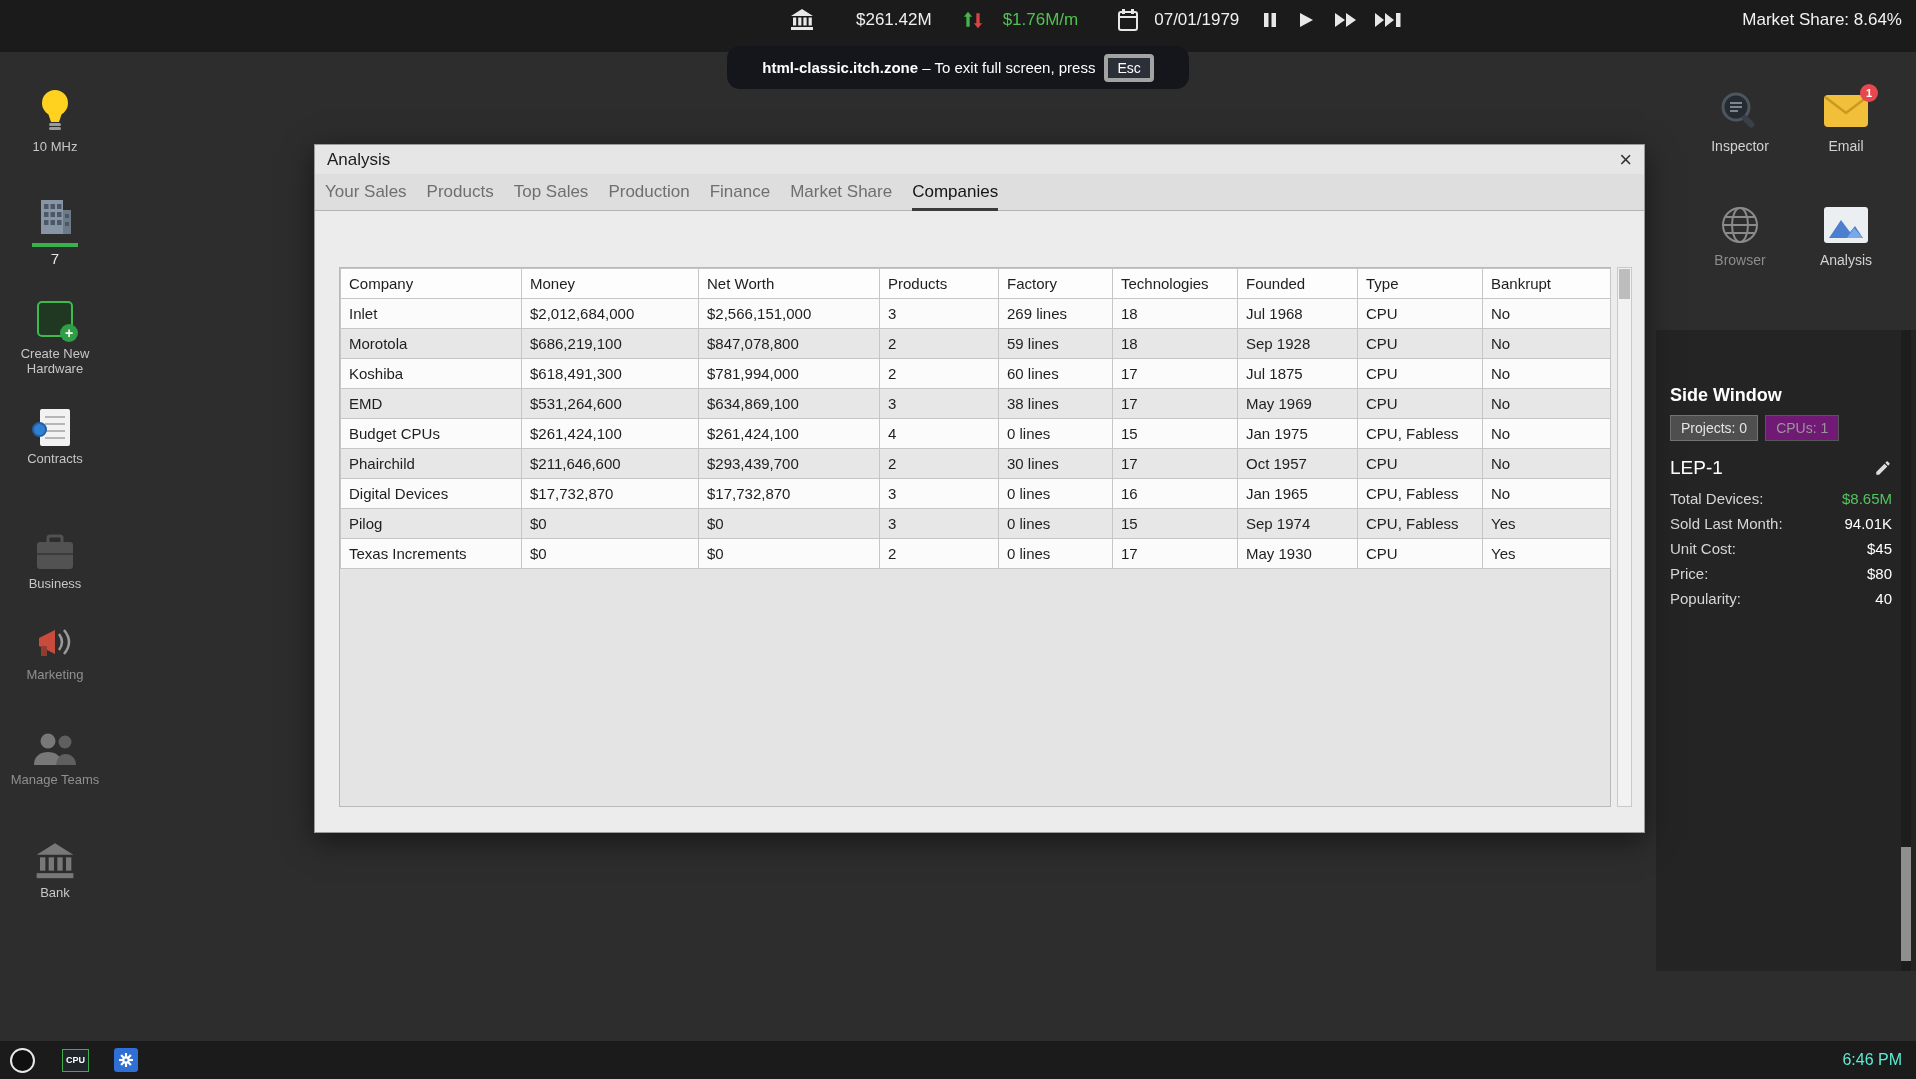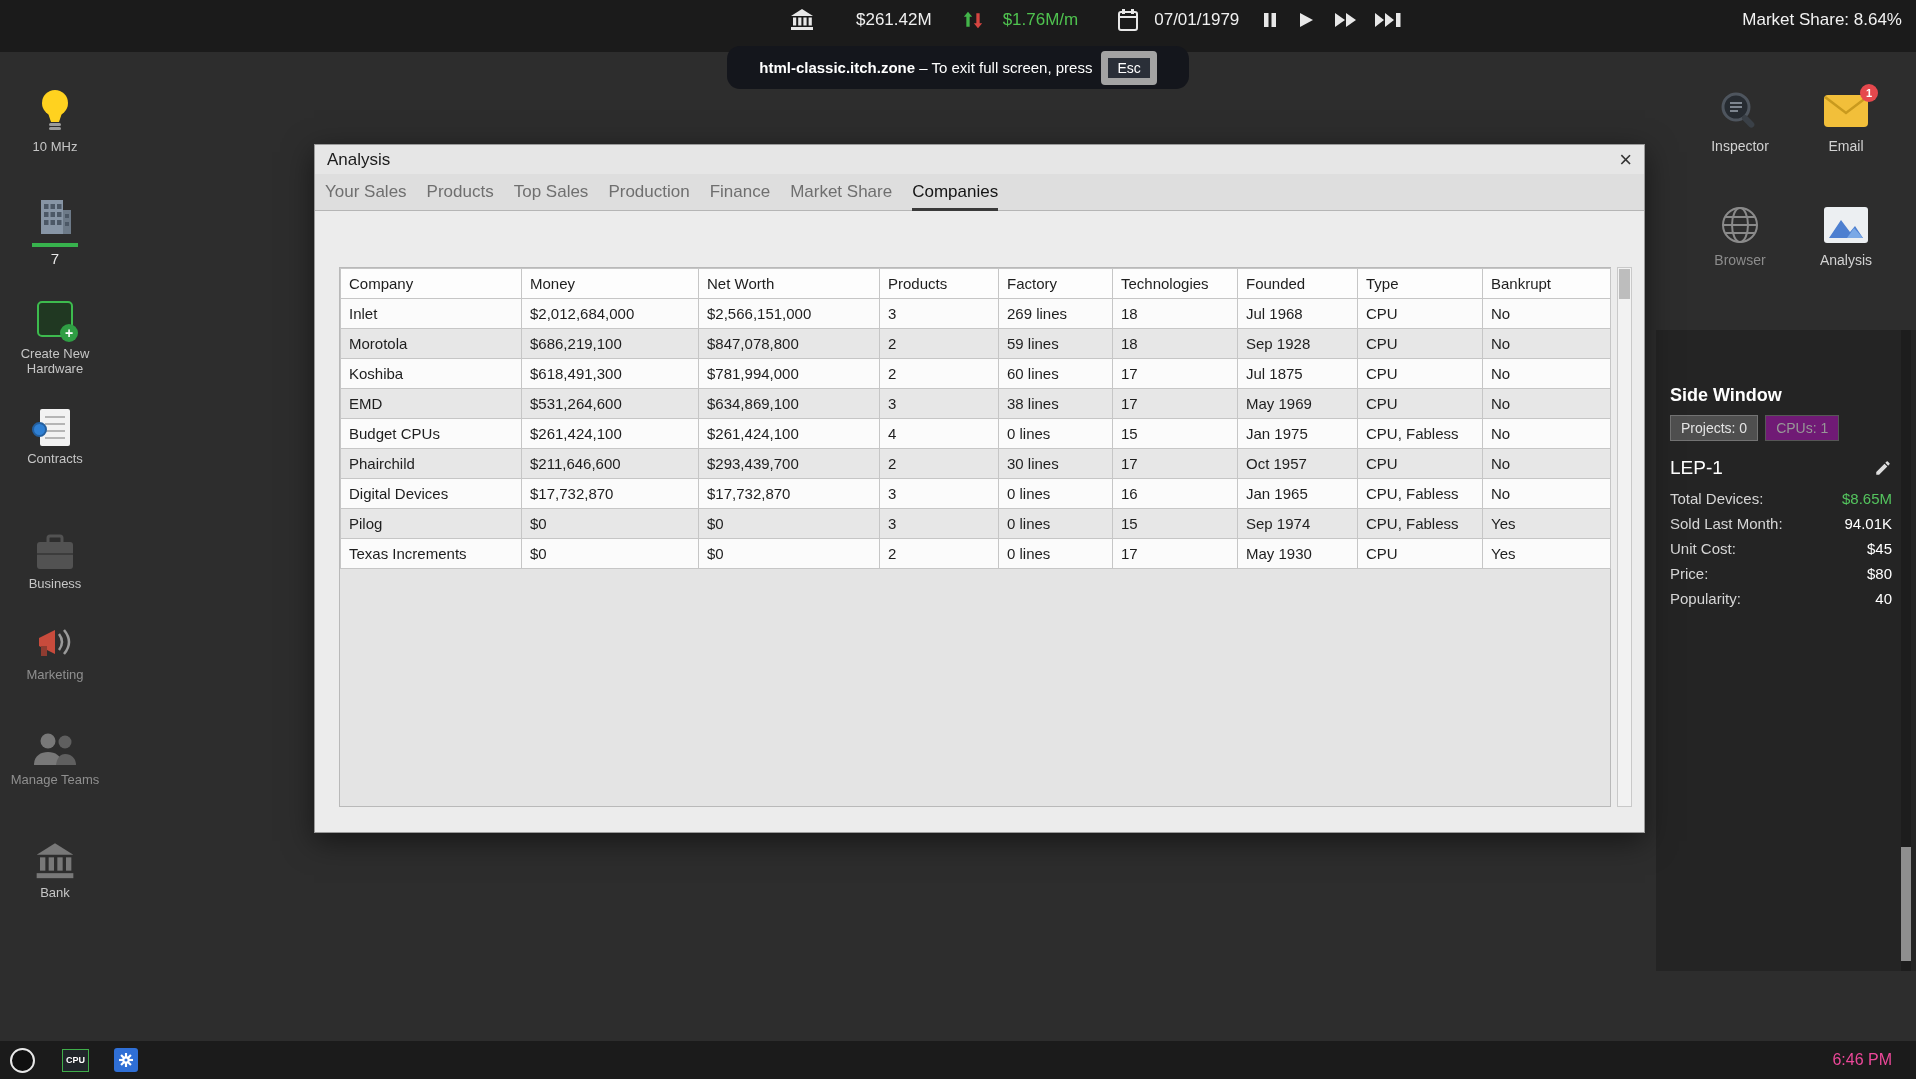--- a/index.html
+++ b/index.html
@@ -19,21 +19,21 @@
   .tb-cal { margin-left:40px; display:flex; }
   .tb-date { margin-left:16px; font-size:17px; }
   .tb-ctrl { margin-left:22px; display:flex; align-items:center; cursor:pointer; }
   .market-share { position:absolute; right:14px; top:0; line-height:40px; font-size:17px; color:#f2f2f2; }
 
   
   .notice { position:absolute; top:46px; left:727px; width:462px; height:43px; background:#14161c;
     border-radius:13px; display:flex; align-items:center; justify-content:center; gap:9px;
     color:#fff; font-size:15px; z-index:60; }
   .notice .dom { font-weight:bold; }
-  .esc-key { border:7px solid #a3a3a3; border-radius:4px; padding:2px 9px; background:#2a2f38; font-size:14px; }
+  .esc-key { border:4px solid #a3a3a3; border-radius:4px; padding:2px 9px; background:#2a2f38; font-size:14px; }
 
   
   .side-item { position:absolute; left:0; width:110px; text-align:center; color:#c6c6c6; font-size:13px; line-height:15px; cursor:pointer; }
   .side-item .ic { display:flex; justify-content:center; align-items:flex-end; margin-bottom:5px; }
   .side-item.dim { color:#8f8f8f; }
   .factory-line { width:46px; height:4px; background:#37b24d; margin:3px auto 4px auto; }
   .hw-icon { position:relative; width:36px; height:36px; border:2px solid #3dbb4e; background:#203822; border-radius:5px; margin:0 auto; }
   .hw-plus { position:absolute; right:-7px; bottom:-7px; width:18px; height:18px; border-radius:50%; background:#2f9e44;
     color:#fff; font-size:14px; line-height:18px; text-align:center; font-weight:bold; }
   .doc-icon { position:relative; width:30px; height:37px; background:#f2f2f2; border-radius:2px; margin:0 auto; }
@@ -81,21 +81,21 @@
   .sw-scroll { position:absolute; right:5px; top:0; width:10px; height:100%; background:#1d1d1d; }
   .sw-thumb { position:absolute; bottom:10px; left:0; width:10px; height:114px; background:#8f8f8f; cursor:pointer; }
 
   
   .taskbar { position:absolute; left:0; right:0; bottom:0; height:38px; background:#1b1b1b; display:flex; align-items:center; z-index:20; }
   .tb-circle { width:25px; height:25px; border:2px solid #e8e8e8; border-radius:50%; background:#101010; margin-left:10px; cursor:pointer; }
   .cpu-tile { width:27px; height:23px; border:1px solid #3fae4a; background:#20252a; color:#fff; font-size:9px; font-weight:bold;
     display:flex; align-items:center; justify-content:center; margin-left:27px; cursor:pointer; }
   .gear-tile { width:24px; height:24px; background:#2f6fd6; border-radius:3px; display:flex; align-items:center; justify-content:center;
     margin-left:25px; cursor:pointer; }
-  .tb-time { margin-left:auto; margin-right:24px; font-size:16px; color:#ec4899; }
+  .tb-time { margin-left:auto; margin-right:14px; font-size:16px; color:#5eead4; }
 </style>
 </head>
 <body>
 
 <div class="screen">
 
   <div class="topbar">
     <div class="topbar-cluster">
       <span style="display:flex;">
         <svg width="24" height="22" viewBox="0 0 24 22">

